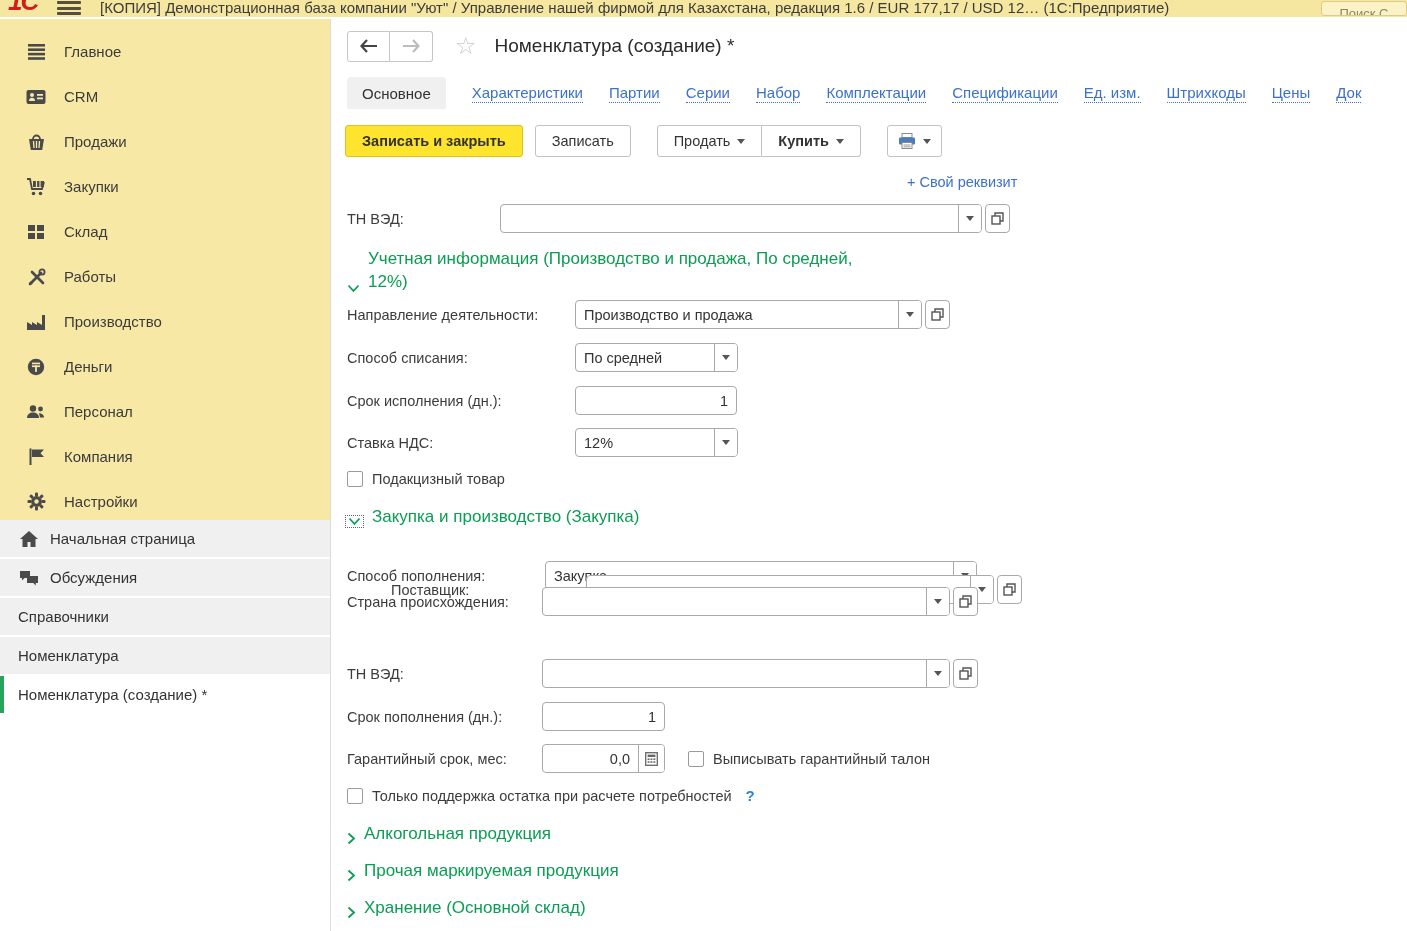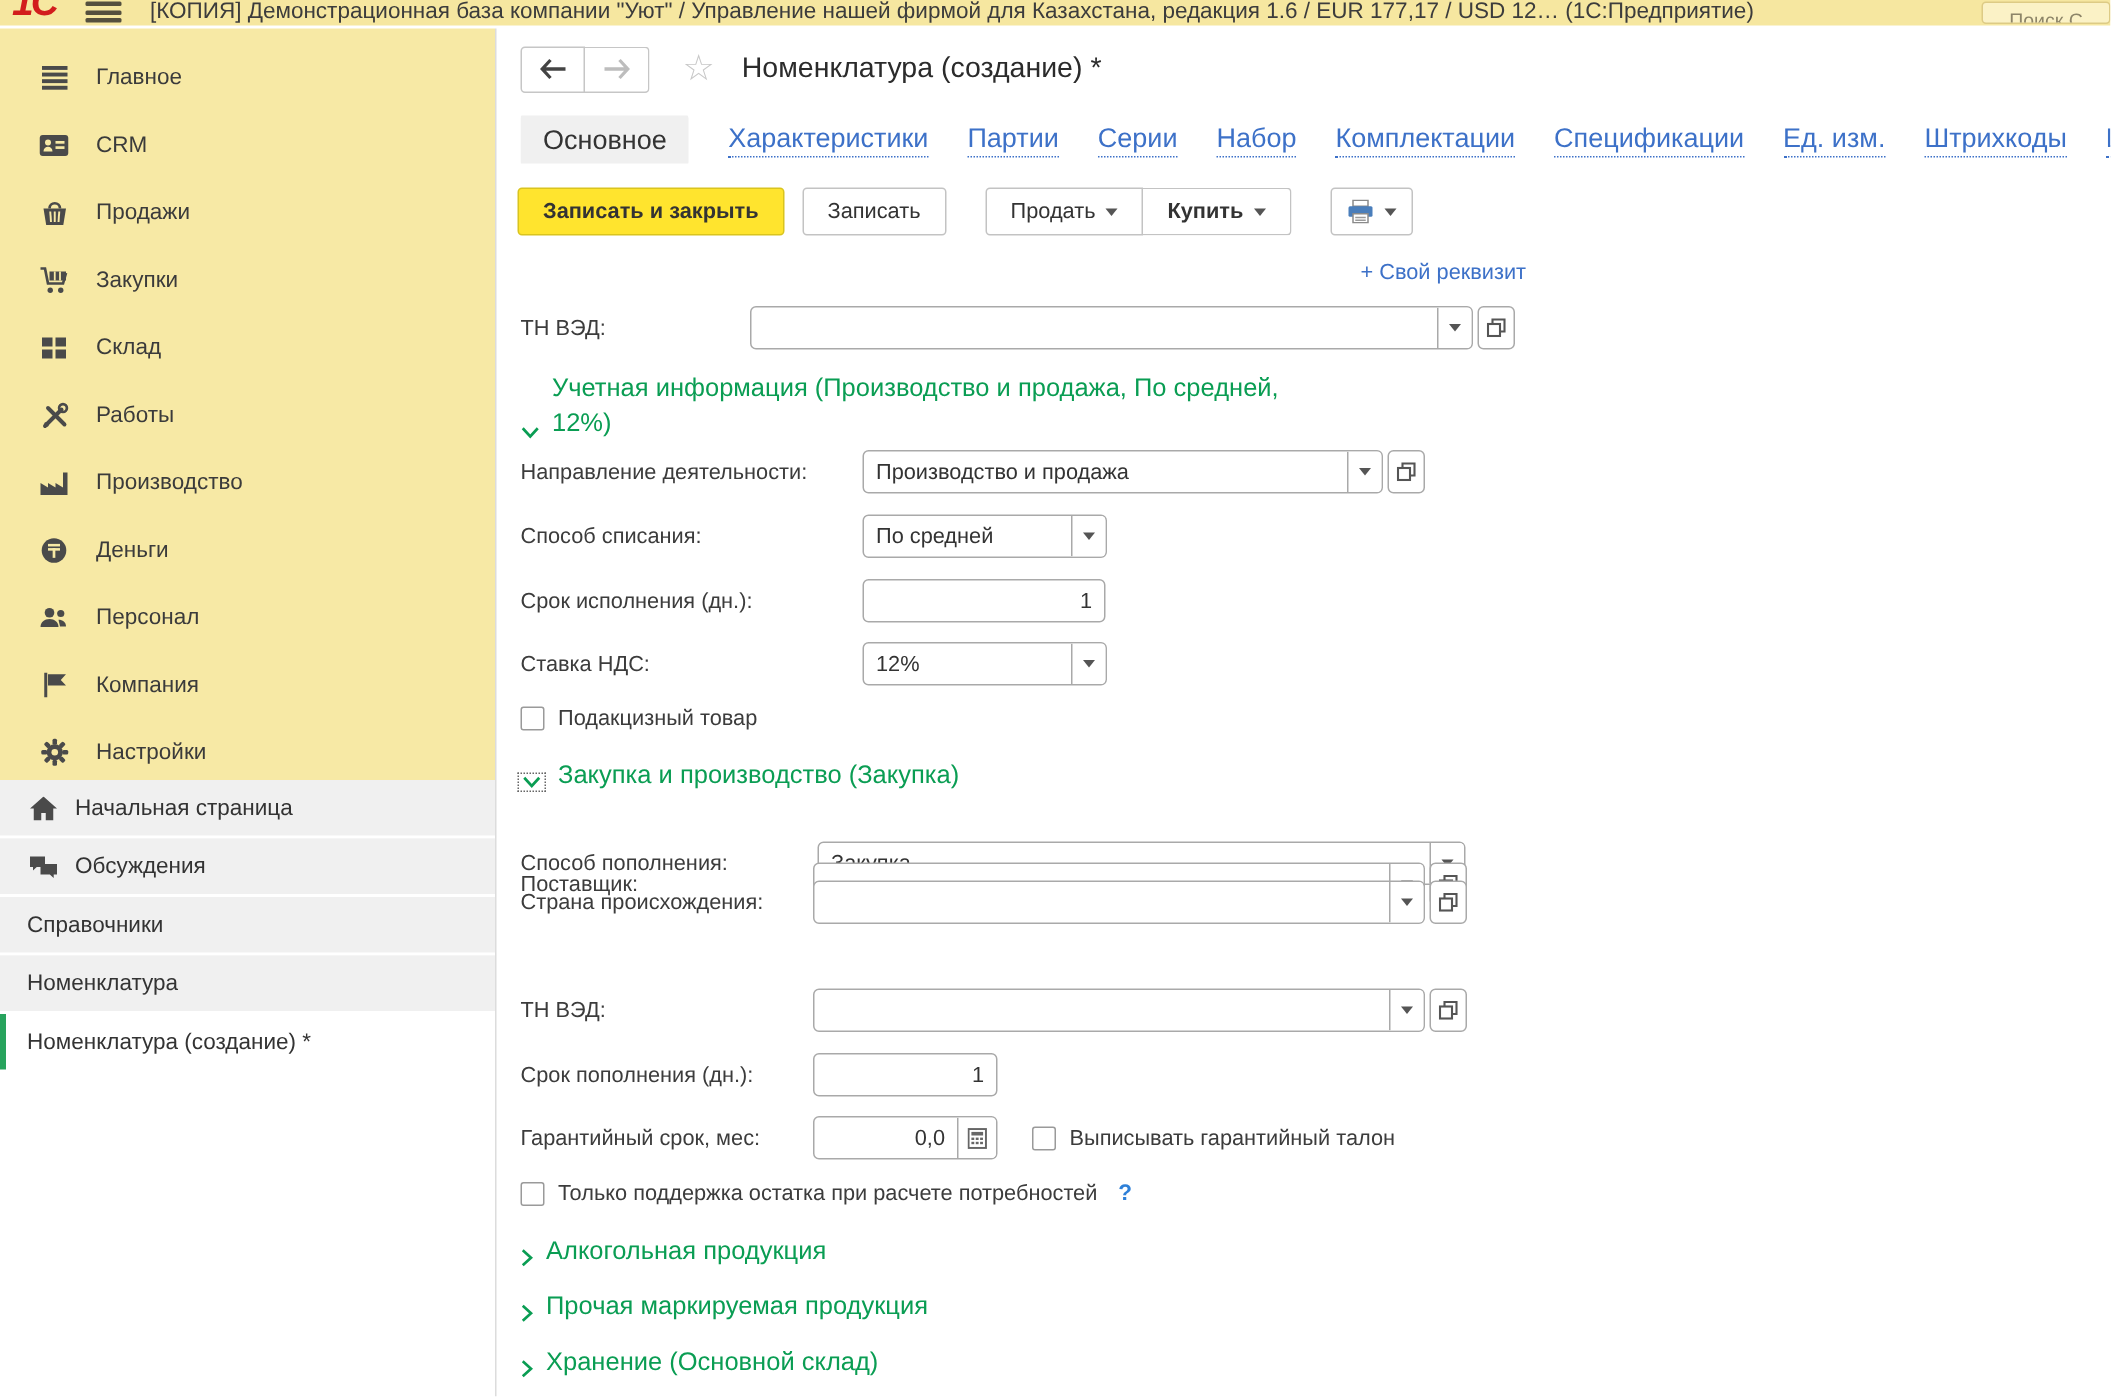--- a/index.html
+++ b/index.html
@@ -31,21 +31,21 @@
   
   .main{position:absolute;left:332px;top:19px;right:0;bottom:0;background:#fff;}
   .navrow{position:absolute;left:15px;top:11px;height:32px;display:flex;align-items:center;}
   .navbtns{display:inline-flex;}
   .navbtn{width:43px;height:31px;background:#fff;border:1px solid #c6c6c6;display:flex;align-items:center;justify-content:center;cursor:pointer;}
   .navbtn.back{border-radius:3px 0 0 3px;}
   .navbtn.fwd{border-radius:0 3px 3px 0;border-left:none;}
   .star{margin-left:22px;font-size:24px;color:#c8c8c8;cursor:pointer;line-height:1;}
   .wtitle{margin-left:18px;font-size:19px;color:#2b2b2b;white-space:nowrap;}
   .tabsrow{position:absolute;left:15px;top:58px;right:0;height:32px;display:flex;align-items:center;gap:26px;overflow:hidden;white-space:nowrap;}
-  .tab{font-size:18px;color:#3d71c8;border-bottom:1px dotted #3d71c8;padding-bottom:1px;cursor:pointer;}
+  .tab{font-size:15px;color:#3d71c8;border-bottom:1px dotted #3d71c8;padding-bottom:1px;cursor:pointer;}
   .tab.active{color:#333;background:#f0f0f0;border:none;border-radius:4px;padding:8px 15px;}
   .toolbar{position:absolute;left:13px;top:106px;height:32px;display:flex;align-items:center;}
   .btn{height:32px;background:#fff;border:1px solid #c3c3c3;border-radius:3px;font-size:14.5px;color:#333;display:inline-flex;align-items:center;justify-content:center;padding:0 16px;cursor:pointer;}
   .btn.primary{background:#ffe42e;border-color:#d9c41f;font-weight:bold;}
   .caret{display:inline-block;width:0;height:0;border-left:4px solid transparent;border-right:4px solid transparent;border-top:5px solid #555;margin-left:7px;}
   .grp{display:inline-flex;}
   .grp .btn:first-child{border-radius:3px 0 0 3px;}
   .grp .btn:last-child{border-radius:0 3px 3px 0;border-left:none;font-weight:bold;}
   .linkblue{position:absolute;left:575px;top:155px;font-size:14.5px;color:#3d71c8;cursor:pointer;}
   
@@ -400,21 +400,21 @@
     <span class="flabel" style="width:198px;">Способ пополнения:</span>
     <span class="input" style="width:432px;">
       <span class="txt">Закупка</span>
       <span class="dd">
           <i></i>
         </span>
     </span>
   </div>
 
   <div class="frow" style="left:15px;top:556px;">
-    <span class="flabel" style="width:195px;">Поставщик:</span>
+    <span class="flabel" style="width:195px;margin-left:44px;">Поставщик:</span>
     <span class="field">
       <span class="input" style="width:408px;">
         <span class="txt"></span>
         <span class="dd">
             <i></i>
           </span>
       </span>
       <span class="sidebtn">
           <svg width="13" height="13" viewBox="0 0 13 13">
             <rect x="1" y="4" width="8" height="8" fill="none" stroke="#555" stroke-width="1.4"></rect>

